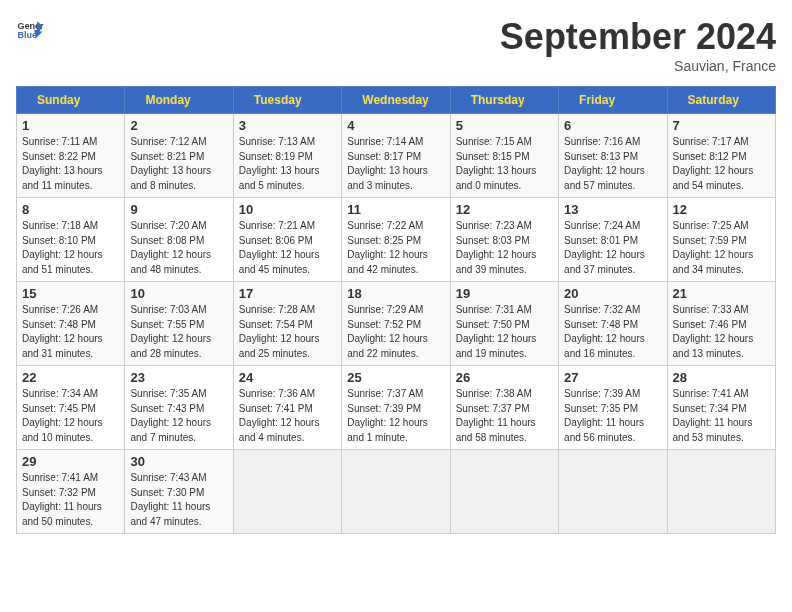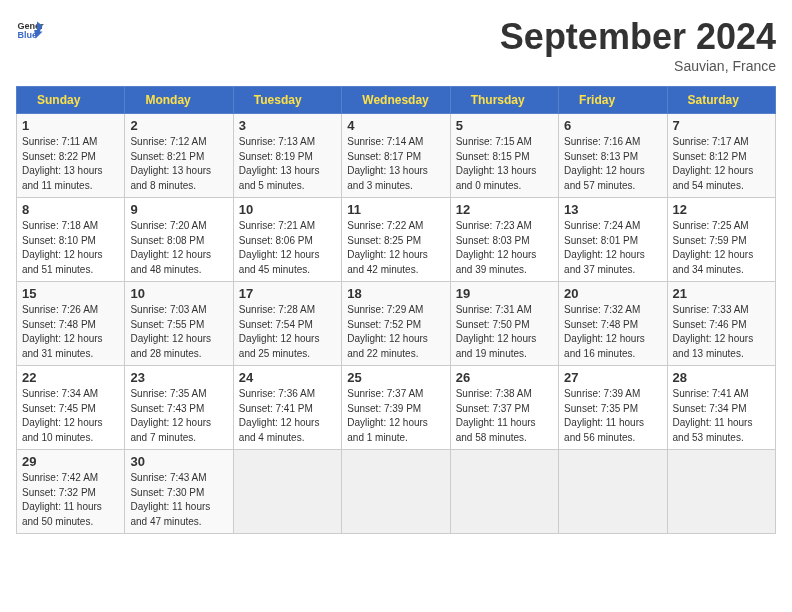--- a/index.html
+++ b/index.html
@@ -308,21 +308,21 @@
           <span class="day-number">28</span>
           <div class="day-info">Sunrise: 7:41 AM
 Sunset: 7:34 PM
 Daylight: 11 hours
 and 53 minutes.</div>
         </td>
       </tr>
       <tr>
         <td>
           <span class="day-number">29</span>
-          <div class="day-info">Sunrise: 7:42 AM
+          <div class="day-info">Sunrise: 7:41 AM
 Sunset: 7:32 PM
 Daylight: 11 hours
 and 50 minutes.</div>
         </td>
         <td>
           <span class="day-number">30</span>
           <div class="day-info">Sunrise: 7:43 AM
 Sunset: 7:30 PM
 Daylight: 11 hours
 and 47 minutes.</div>

